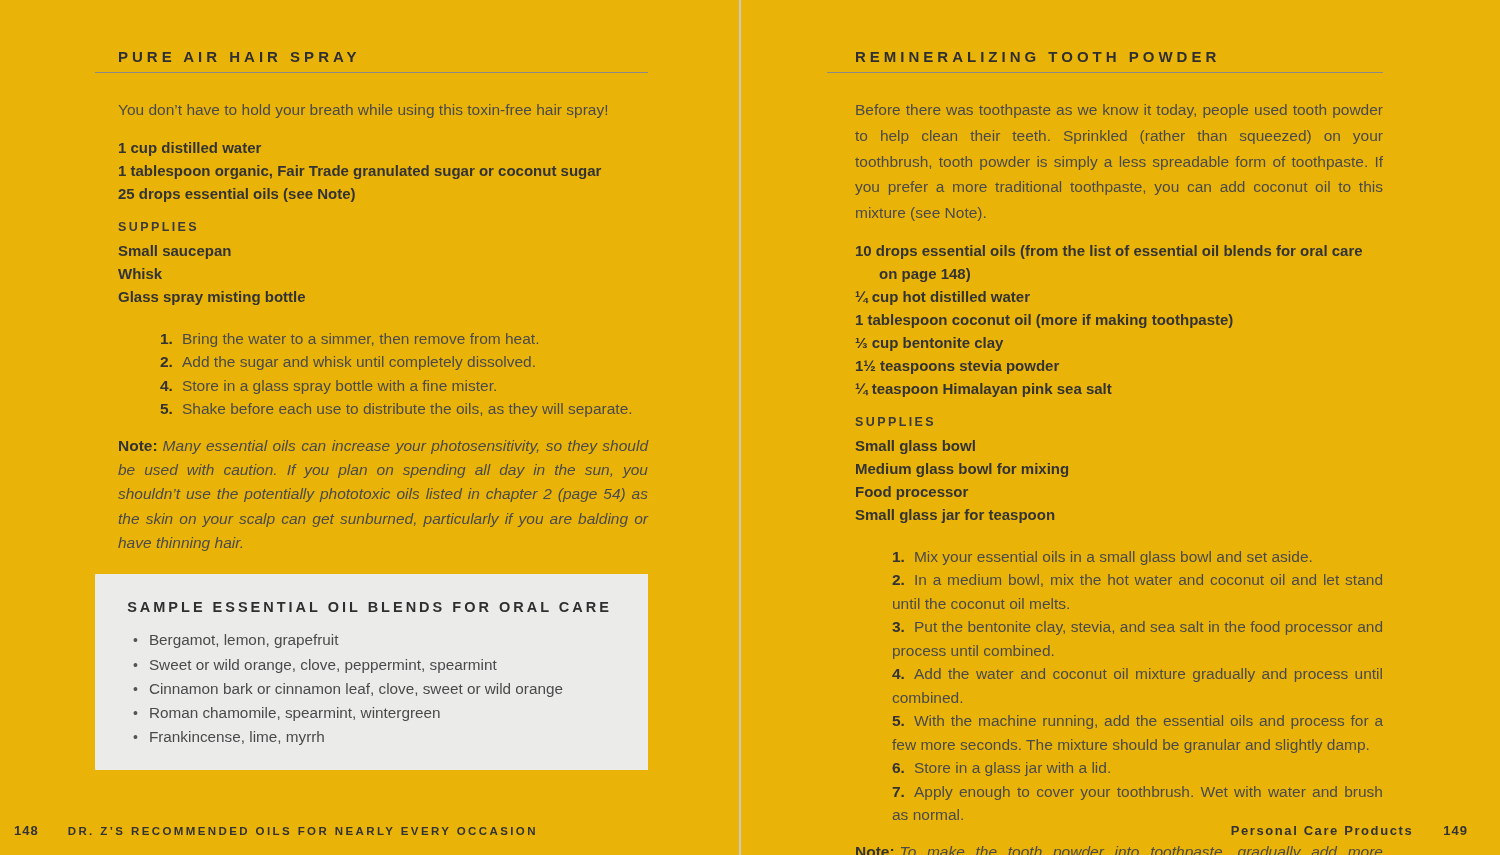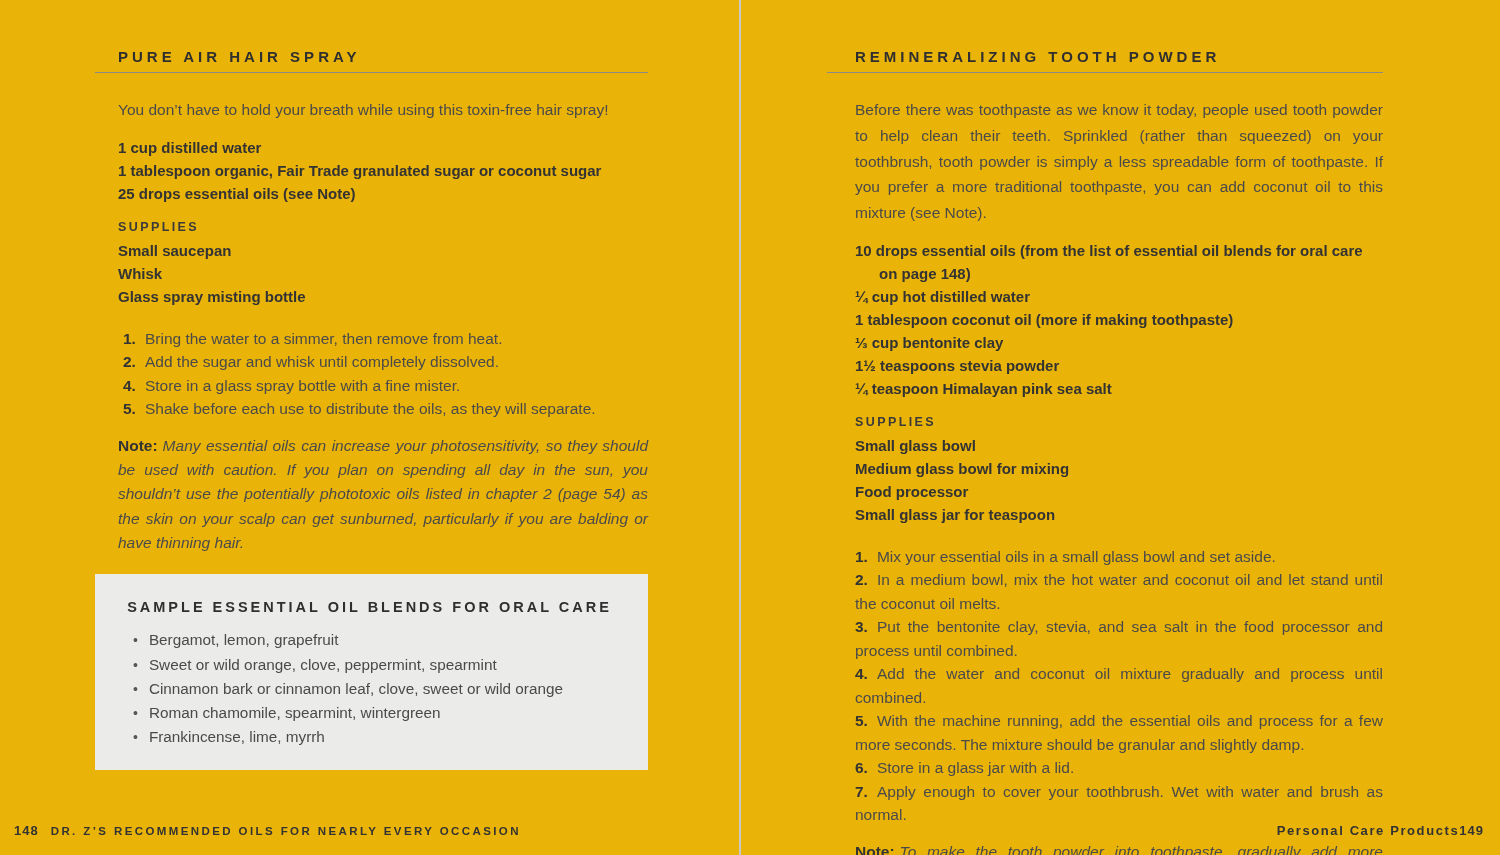--- a/index.html
+++ b/index.html
@@ -71,20 +71,21 @@
     line-height: 23px;
     color: #333333;
   }
 
   .steps { margin-top: 19px; }
   .page-left .steps { padding-left: 5px; }
   .step {
     font-size: 15.5px;
     line-height: 23.5px;
     color: var(--text, #4a4a4a);
+    margin-left: 37px;
   }
   .page-right .step { text-align: justify; }
   .step-num {
     font-weight: bold;
     font-style: normal;
     color: #333333;
     margin-right: 9px;
   }
 
   .note {
@@ -128,22 +129,22 @@
     margin-right: 11px;
     color: #555555;
   }
 
   .footer {
     position: absolute;
     bottom: 17px;
     display: flex;
     align-items: baseline;
   }
-  .footer-left  { left: 14px;  gap: 12px; }
-  .footer-right { right: 16px; }
+  .footer-left  { left: 14px;  gap: 29px; }
+  .footer-right { right: 32px; gap: 30px; }
   .pgnum {
     font-size: 13px;
     font-weight: bold;
     letter-spacing: 1px;
     color: #333333;
   }
   .runhead {
     font-size: 11.5px;
     font-weight: bold;
     letter-spacing: 2.4px;

